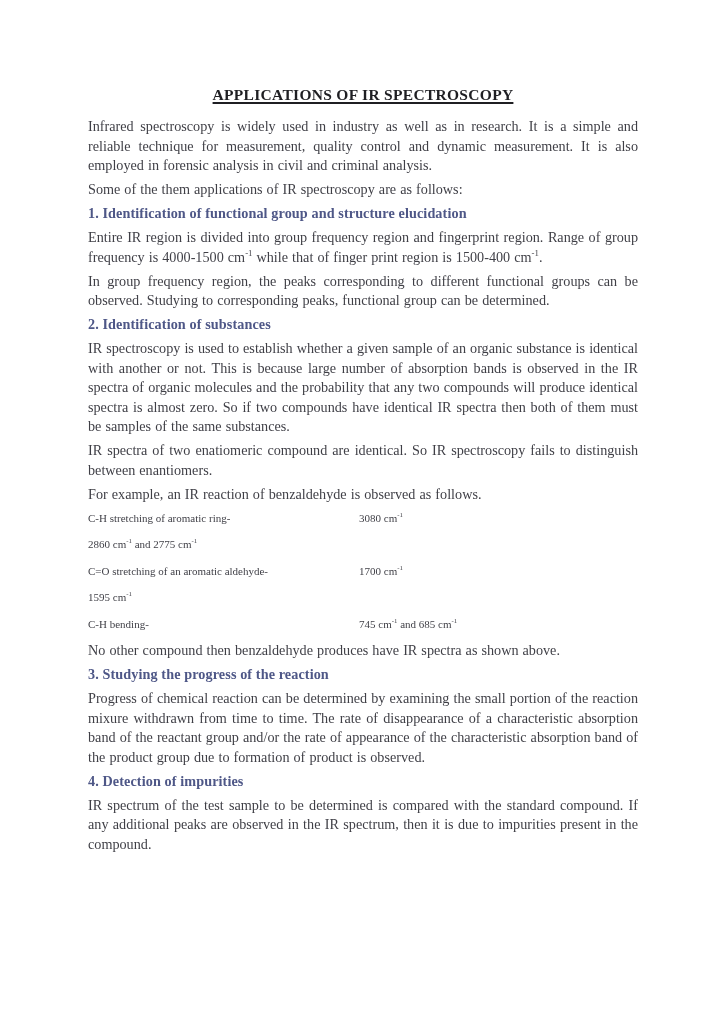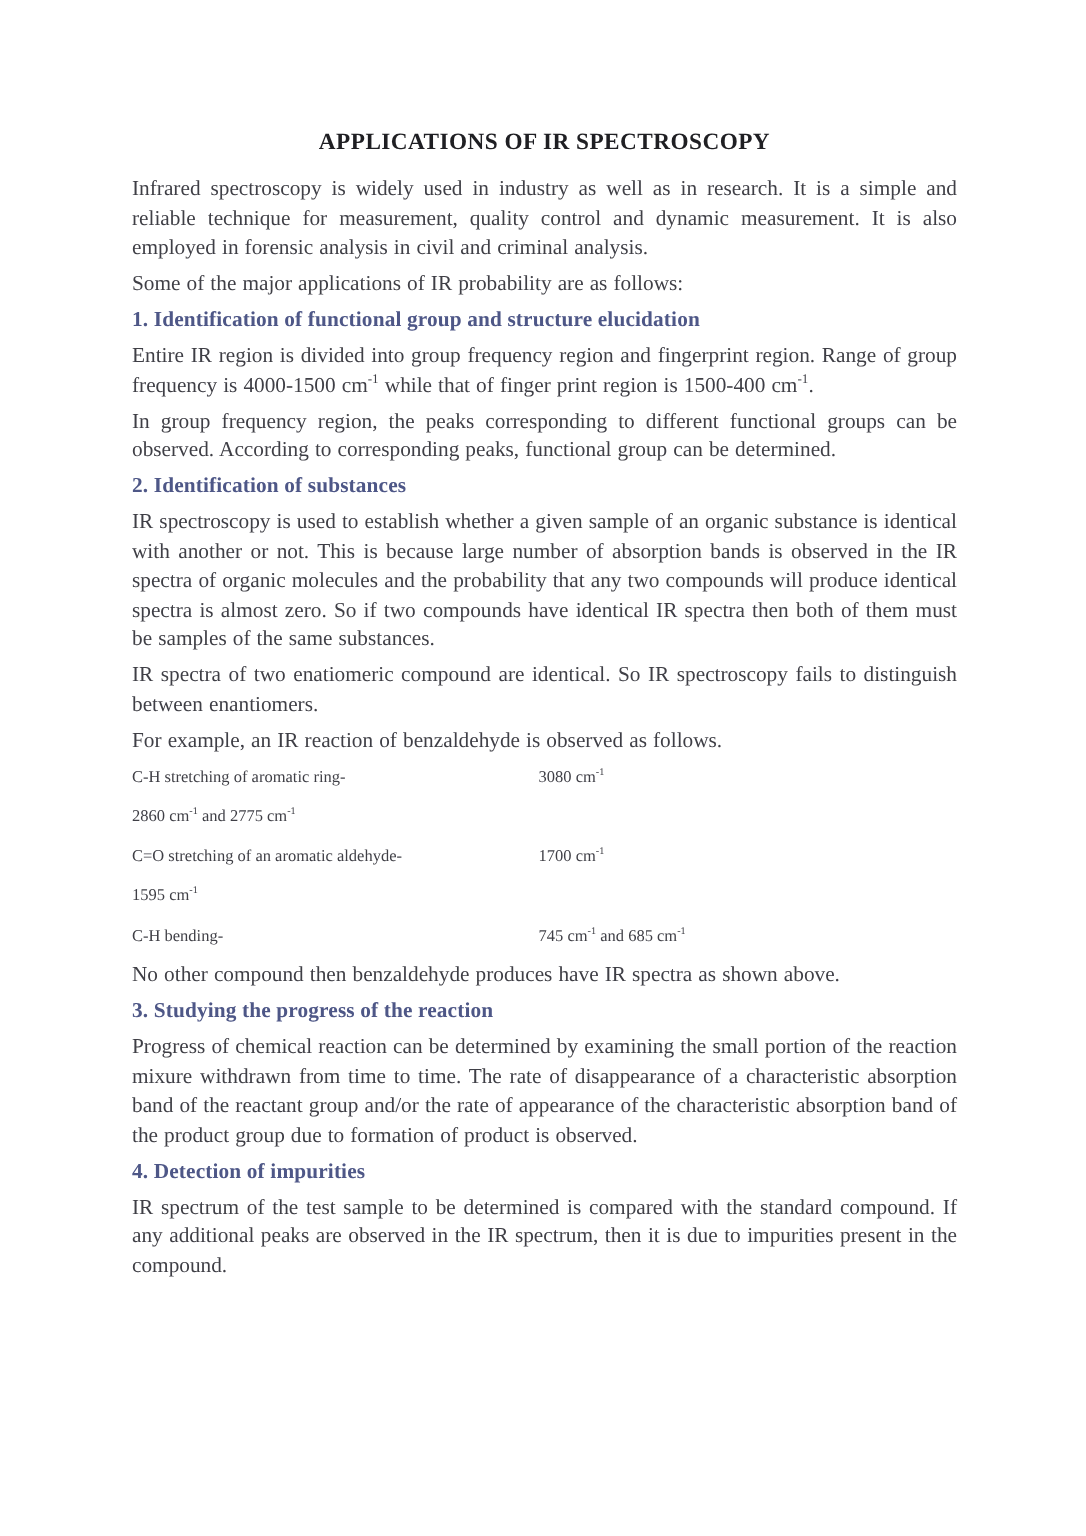--- a/index.html
+++ b/index.html
@@ -18,20 +18,21 @@
     width: 724px; height: 1024px;
     background: var(--page_bg);
     padding: 84px 86px 0 88px;
     overflow: hidden;
   }
   .doc-title {
     font-size: 15.5px;
     font-weight: bold;
     color: var(--title_text);
     text-align: center;
+    text-decoration: underline;
     text-underline-offset: 2px;
     text-decoration-thickness: 1.5px;
     letter-spacing: 0.3px;
     line-height: 21px;
     margin-bottom: 12px;
   }
   .para {
     font-size: 14.2px;
     color: var(--body_text);
     line-height: 19.5px;
@@ -58,25 +59,25 @@
   sup { font-size: 0.62em; line-height: 0; vertical-align: super; }
 </style>
 </head>
 <body>
 
 <div class="page">
 
   <h1 class="doc-title">APPLICATIONS OF IR SPECTROSCOPY</h1>
 
   <p class="para">Infrared spectroscopy is widely used in industry as well as in research. It is a simple and reliable technique for measurement, quality control and dynamic measurement. It is also employed in forensic analysis in civil and criminal analysis.</p>
-  <p class="para">Some of the major applications of IR probability are as follows:</p>
+  <p class="para">Some of the them applications of IR spectroscopy are as follows:</p>
 
   <h2 class="sec-heading">1. Identification of functional group and structure elucidation</h2>
   <p class="para">Entire IR region is divided into group frequency region and fingerprint region. Range of group frequency is 4000-1500 cm<sup>-1</sup> while that of finger print region is 1500-400 cm<sup>-1</sup>.</p>
-  <p class="para">In group frequency region, the peaks corresponding to different functional groups can be observed. According to corresponding peaks, functional group can be determined.</p>
+  <p class="para">In group frequency region, the peaks corresponding to different functional groups can be observed. Studying to corresponding peaks, functional group can be determined.</p>
 
   <h2 class="sec-heading">2. Identification of substances</h2>
   <p class="para">IR spectroscopy is used to establish whether a given sample of an organic substance is identical with another or not. This is because large number of absorption bands is observed in the IR spectra of organic molecules and the probability that any two compounds will produce identical spectra is almost zero. So if two compounds have identical IR spectra then both of them must be samples of the same substances.</p>
   <p class="para">IR spectra of two enatiomeric compound are identical. So IR spectroscopy fails to distinguish between enantiomers.</p>
   <p class="para">For example, an IR reaction of benzaldehyde is observed as follows.</p>
 
   <div class="band-row">
     <span>C-H stretching of aromatic ring-</span>
     <span>3080 cm<sup>-1</sup></span>
   </div>

